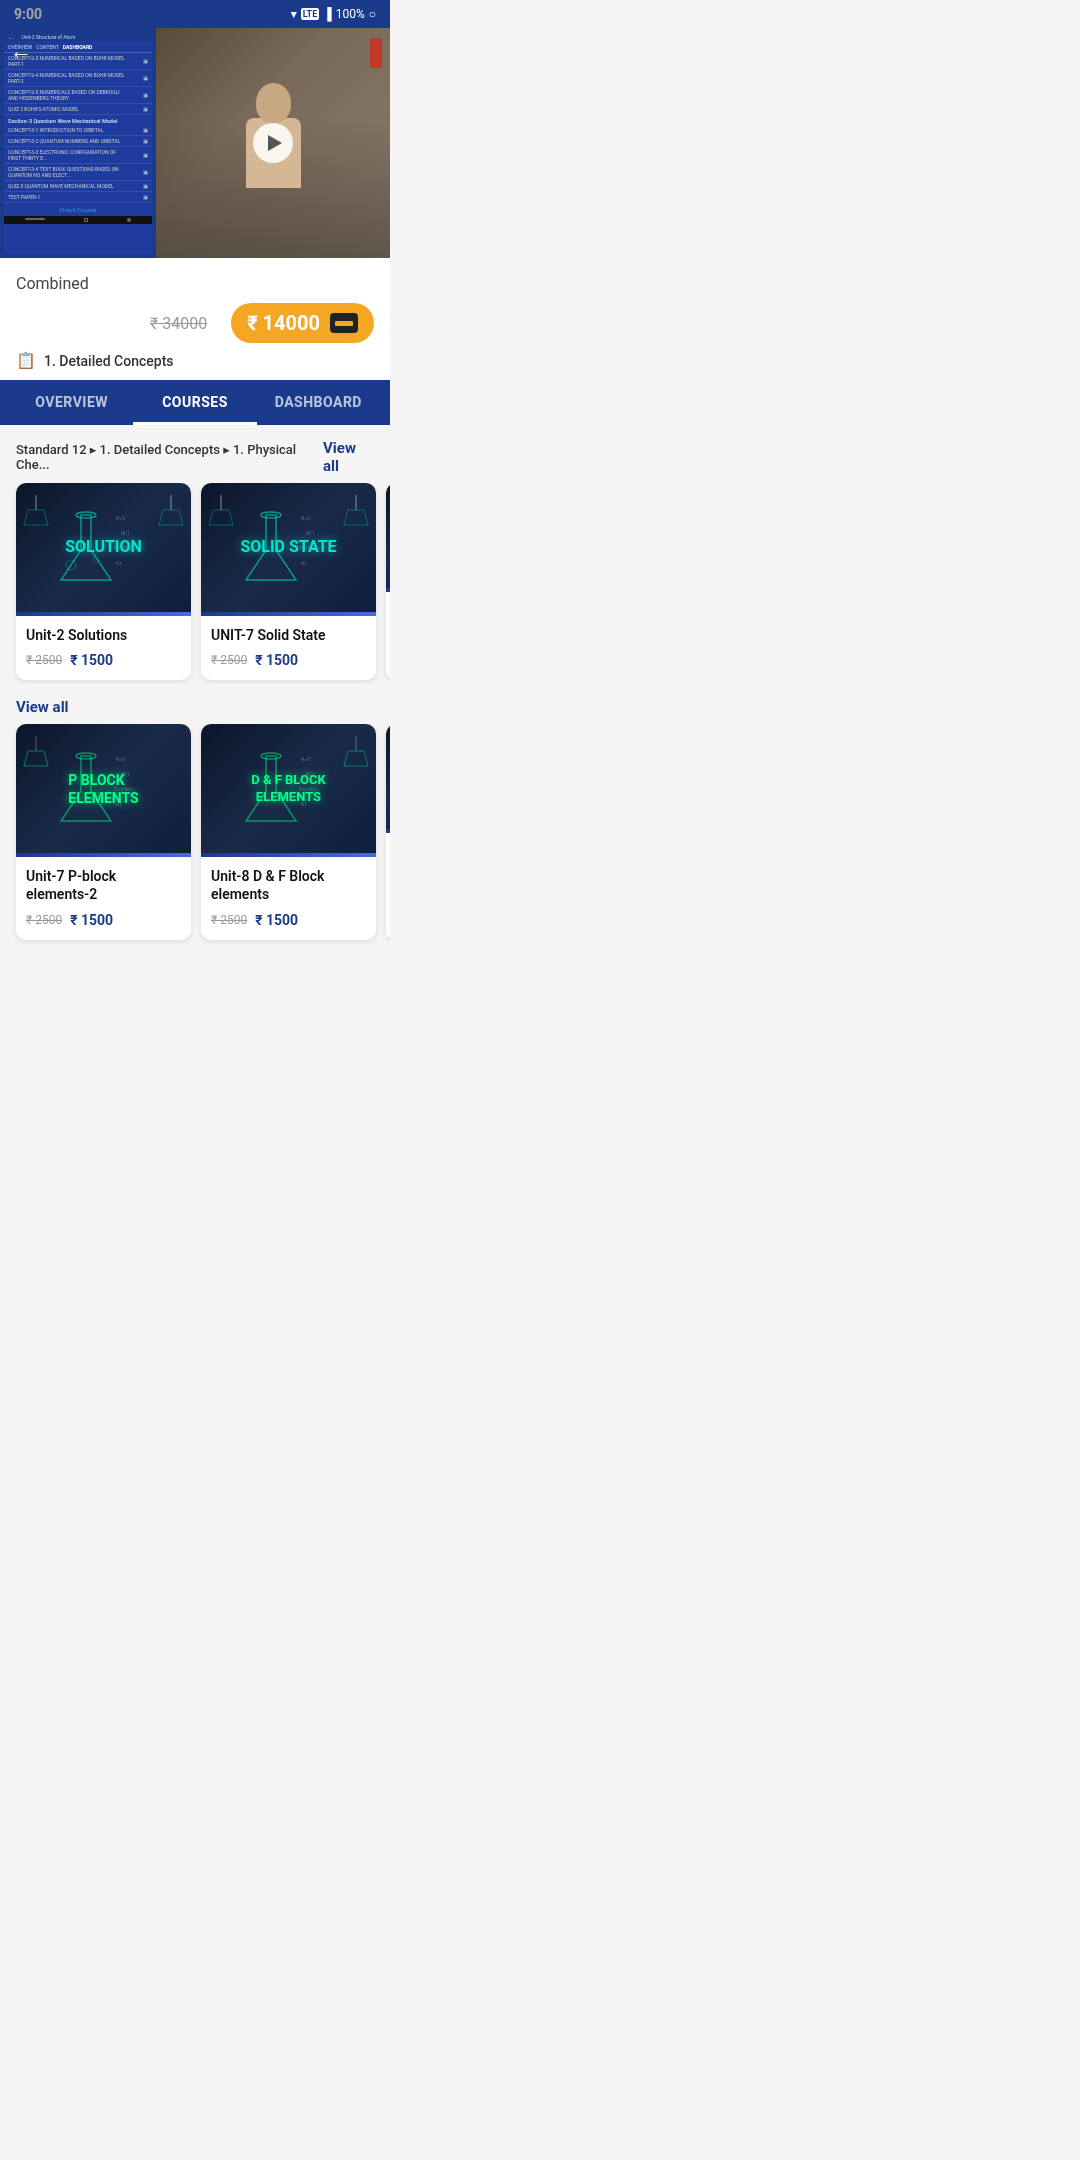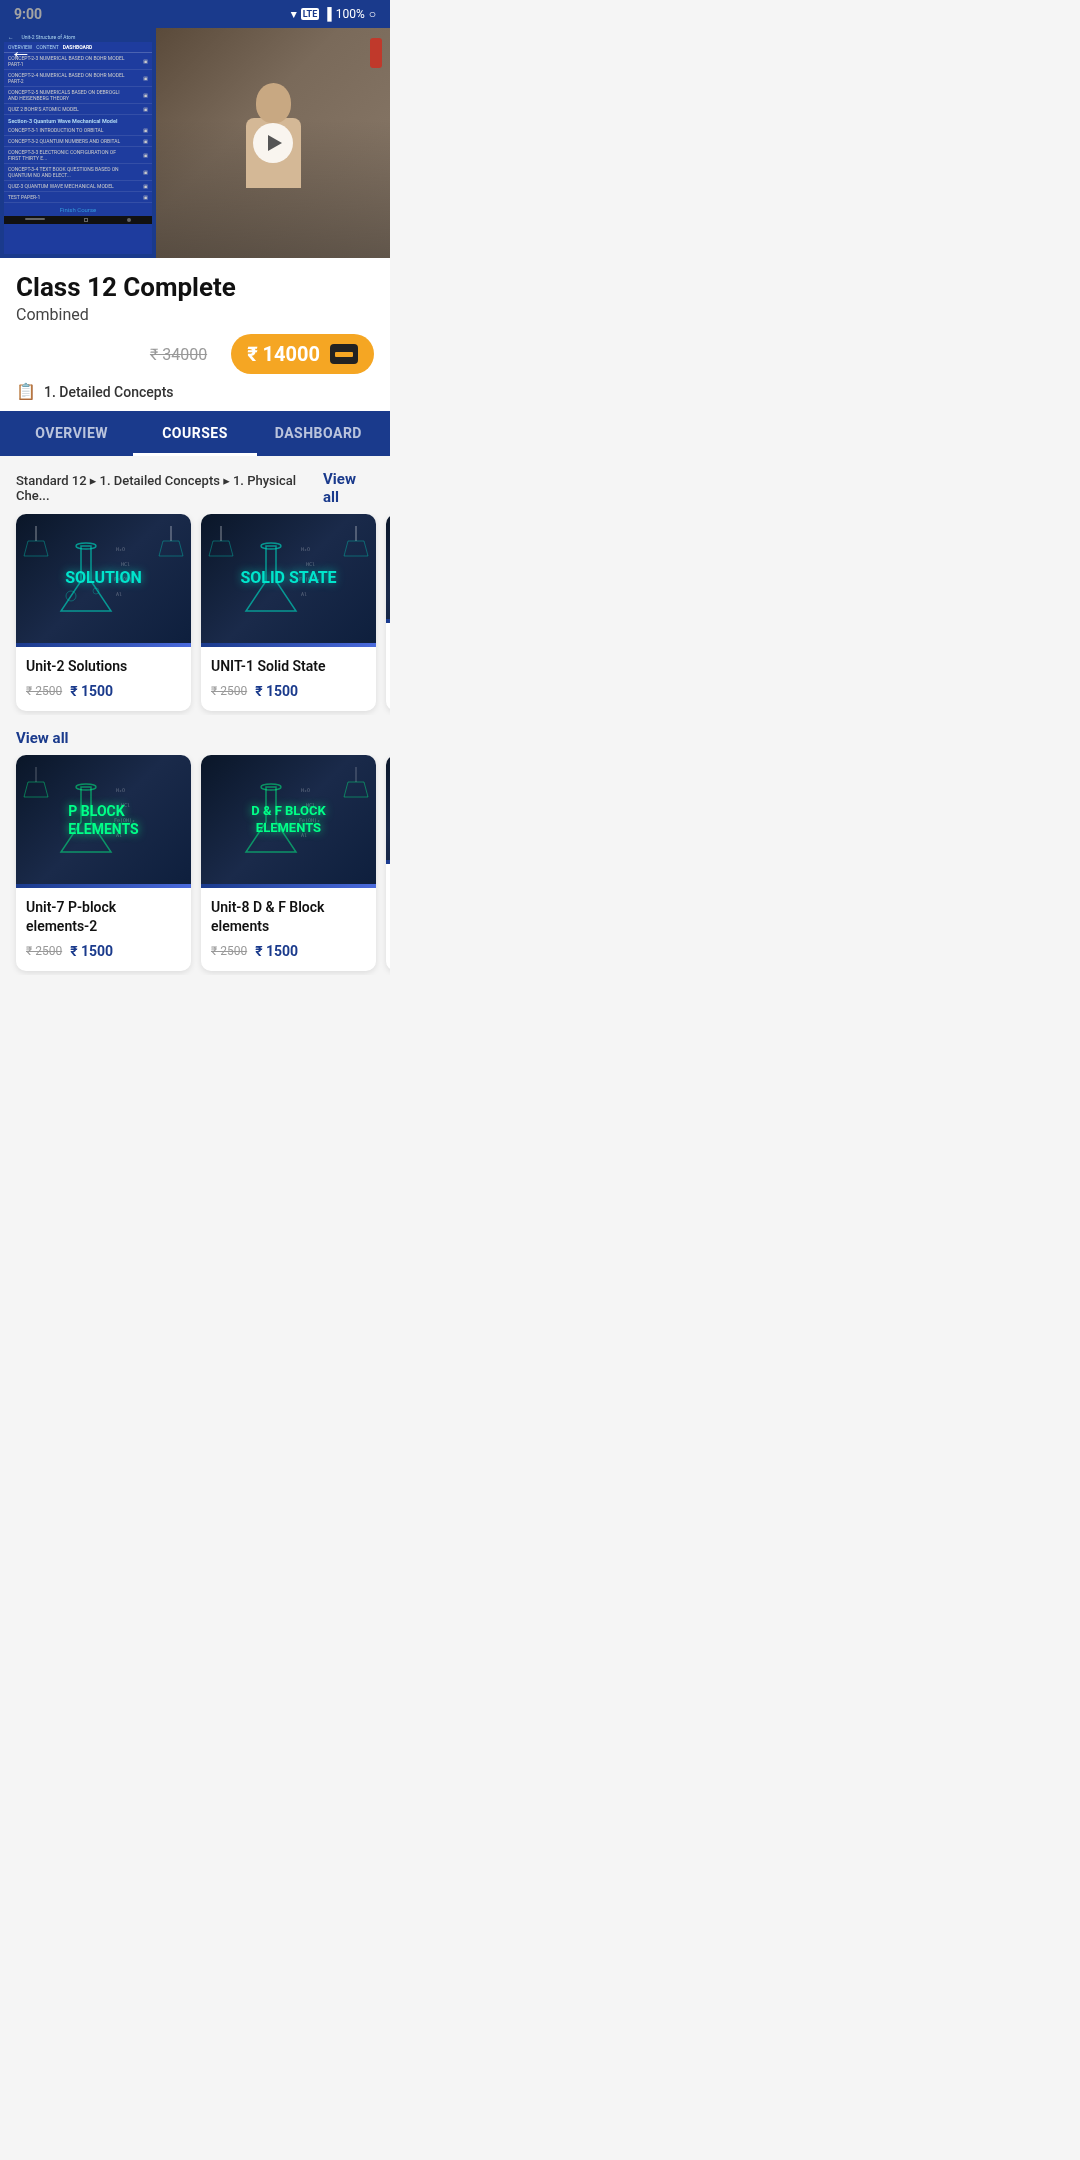--- a/index.html
+++ b/index.html
@@ -527,21 +527,20 @@
       </div>
 
       <div class="play-overlay">
         <div class="play-triangle"></div>
       </div>
     </div>
   </div>
 </div>
 
 <div class="course-info">
-  <div class="course-title">Class 12 Complete</div>
   <div class="course-subtitle">Combined</div>
   <div class="price-row">
     <span class="original-price">₹ 34000</span>
     <div class="price-badge">
       <span>₹ 14000</span>
       <div class="card-icon">
         <div class="card-strip"></div>
       </div>
     </div>
   </div>
@@ -613,21 +612,21 @@
             <line x1="20" y1="0" x2="20" y2="15" class="chalk-line"></line>
             <path d="M12 15 L28 15 L32 30 L8 30 Z" fill="none" stroke="rgba(0,200,180,0.4)" stroke-width="1"></path>
             <line x1="155" y1="0" x2="155" y2="15" class="chalk-line"></line>
             <path d="M147 15 L163 15 L167 30 L143 30 Z" fill="none" stroke="rgba(0,200,180,0.4)" stroke-width="1"></path>
           </svg>
         </div>
         <div class="card-label cyan" style="font-size:16px; text-shadow: 0 0 8px rgba(0,200,180,0.8);">SOLID STATE</div>
       </div>
       <div class="blue-bar"></div>
       <div class="card-body">
-        <div class="card-name">UNIT-1 Solid State</div>
+        <div class="card-name">UNIT-7 Solid State</div>
         <div class="card-prices">
           <span class="card-orig-price">₹ 2500</span>
           <span class="card-sale-price">₹ 1500</span>
         </div>
       </div>
     </div>
 
     <div class="course-card" style="min-width:60px; max-width:60px; overflow:hidden;">
       <div class="card-thumbnail" style="height:105px;">
         <div class="card-thumbnail-chalkboard">

